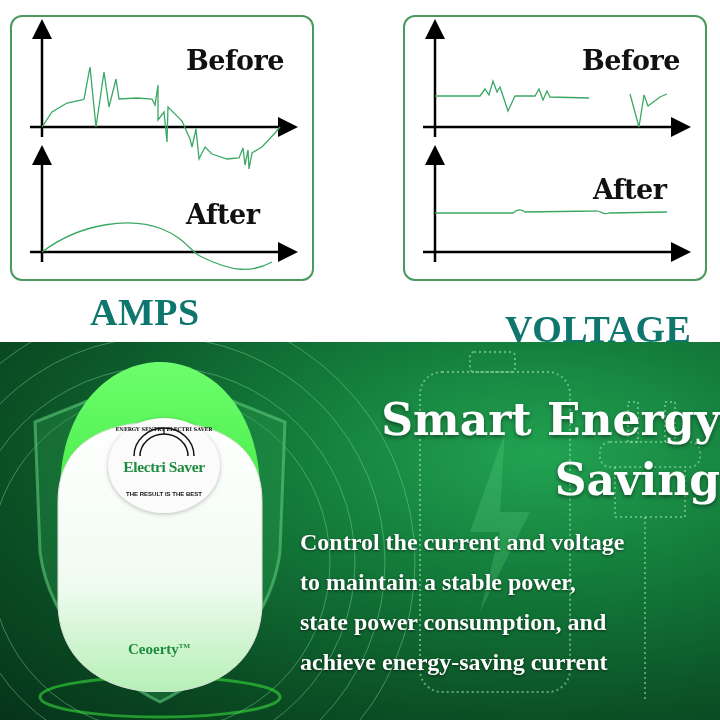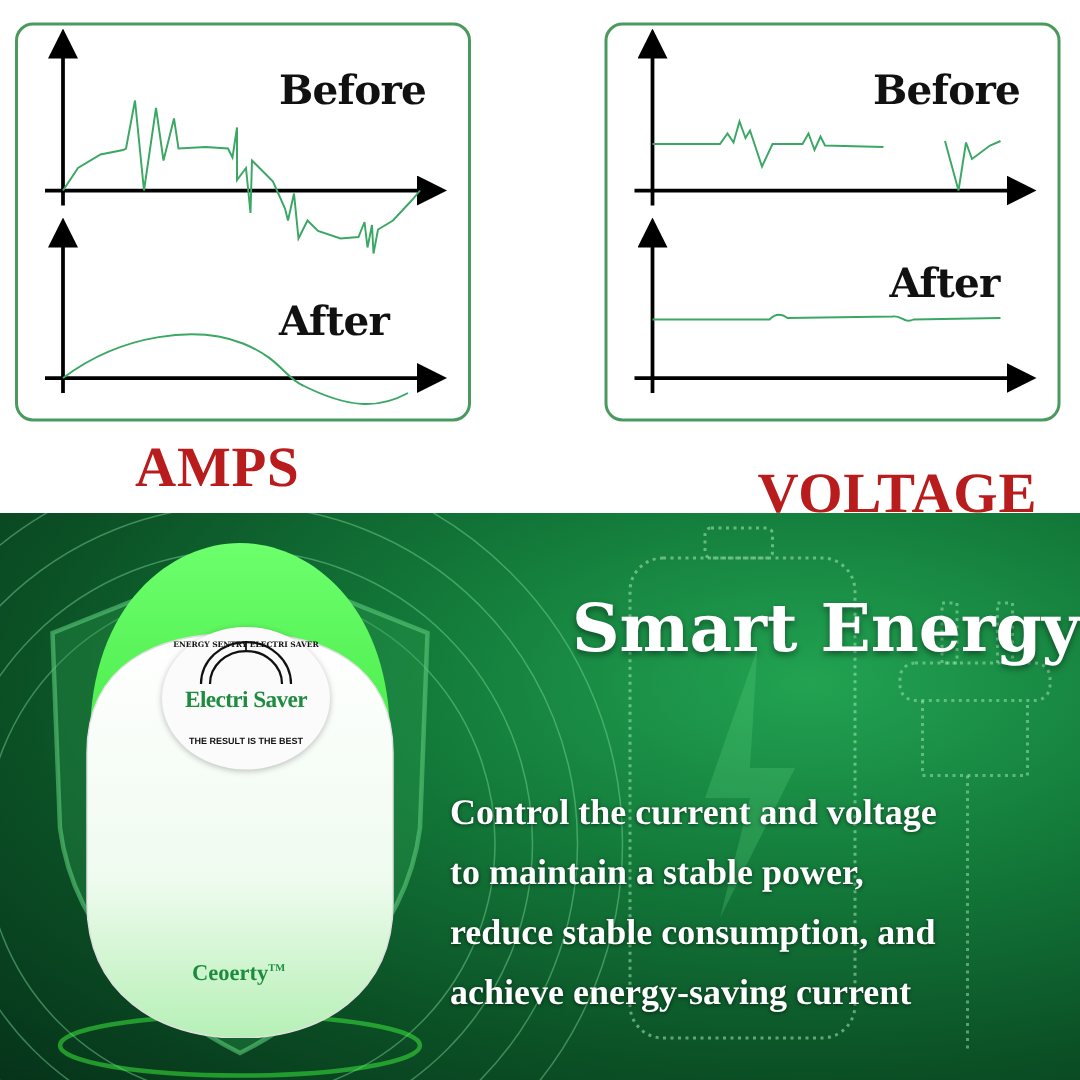--- a/index.html
+++ b/index.html
@@ -1,21 +1,21 @@
 <!DOCTYPE html>
 <html><head>
 <meta charset="utf-8">
 <style>
   html,body{margin:0;padding:0;}
   body{width:720px;height:720px;overflow:hidden;background:#fff;position:relative;font-family:"DejaVu Serif",serif;}
   .top{position:absolute;left:0;top:0;width:720px;height:342px;background:#fff;}
   .panel{position:absolute;border:2px solid #4a9a5e;border-radius:12px;background:#fff;box-sizing:border-box;text-align:right;}
   .panel svg{position:absolute;left:0;top:0;}
   .lbl{position:absolute;font-family:"DejaVu Serif",serif;font-weight:bold;color:#111;font-size:27px;letter-spacing:-0.5px;}
-  .caption{position:absolute;font-family:"Liberation Serif",serif;font-weight:bold;color:#b91c1c;font-size:38px;letter-spacing:0.5px;}
+  .caption{position:absolute;font-family:"Liberation Serif",serif;font-weight:bold;color:#0f766e;font-size:38px;letter-spacing:0.5px;}
   .bottom{position:absolute;left:0;top:342px;width:720px;height:378px;overflow:hidden;
     background:radial-gradient(ellipse at 75% 30%, #22a352 0%, #137a3a 35%, #0b4f25 70%, #06331a 100%);}
   .bottom svg.bg{position:absolute;left:0;top:0;}
   .device{position:absolute;left:55px;top:20px;width:210px;height:330px;}
   .title{position:absolute;left:300px;top:48px;width:420px;text-align:right;color:#fff;font-family:"DejaVu Serif",serif;font-weight:bold;font-size:44px;line-height:60px;text-shadow:0 2px 4px rgba(0,0,0,0.45);}
   .desc{position:absolute;left:300px;top:180px;width:420px;color:#fff;font-family:"Liberation Serif",serif;font-weight:bold;font-size:24px;line-height:40px;text-shadow:0 1px 3px rgba(0,0,0,0.6);}
   .badge{position:absolute;left:108px;top:418px;width:112px;height:95px;border-radius:50%;background:#fbfbfb;box-shadow:0 1px 4px rgba(0,0,0,0.25);}
   .badge .name{position:absolute;left:0;top:40px;width:112px;text-align:center;font-family:Liberation Serif, serif;font-weight:bold;color:#1e8c3e;font-size:15.5px;letter-spacing:-0.4px;}
   .badge svg{position:absolute;left:0;top:0;}
   .brand{position:absolute;left:128px;top:641px;font-family:"Liberation Serif",serif;font-weight:bold;color:#1e8c3e;font-size:15px;}
@@ -125,21 +125,22 @@
     </svg>
     <div class="name">Electri Saver</div>
   </div>
 
   <div class="brand" style="top:299px;">
     <span>Ceoerty</span><sup>TM</sup>
   </div>
 
   <div class="title">
     <div>Smart Energy</div>
+    <div>Saving</div>
   </div>
 
   <div class="desc">
     <div>Control the current and voltage</div>
     <div>to maintain a stable power,</div>
-    <div>reduce stable consumption, and</div>
+    <div>state power consumption, and</div>
     <div>achieve energy-saving current</div>
   </div>
 </div>
 
 </body></html>

